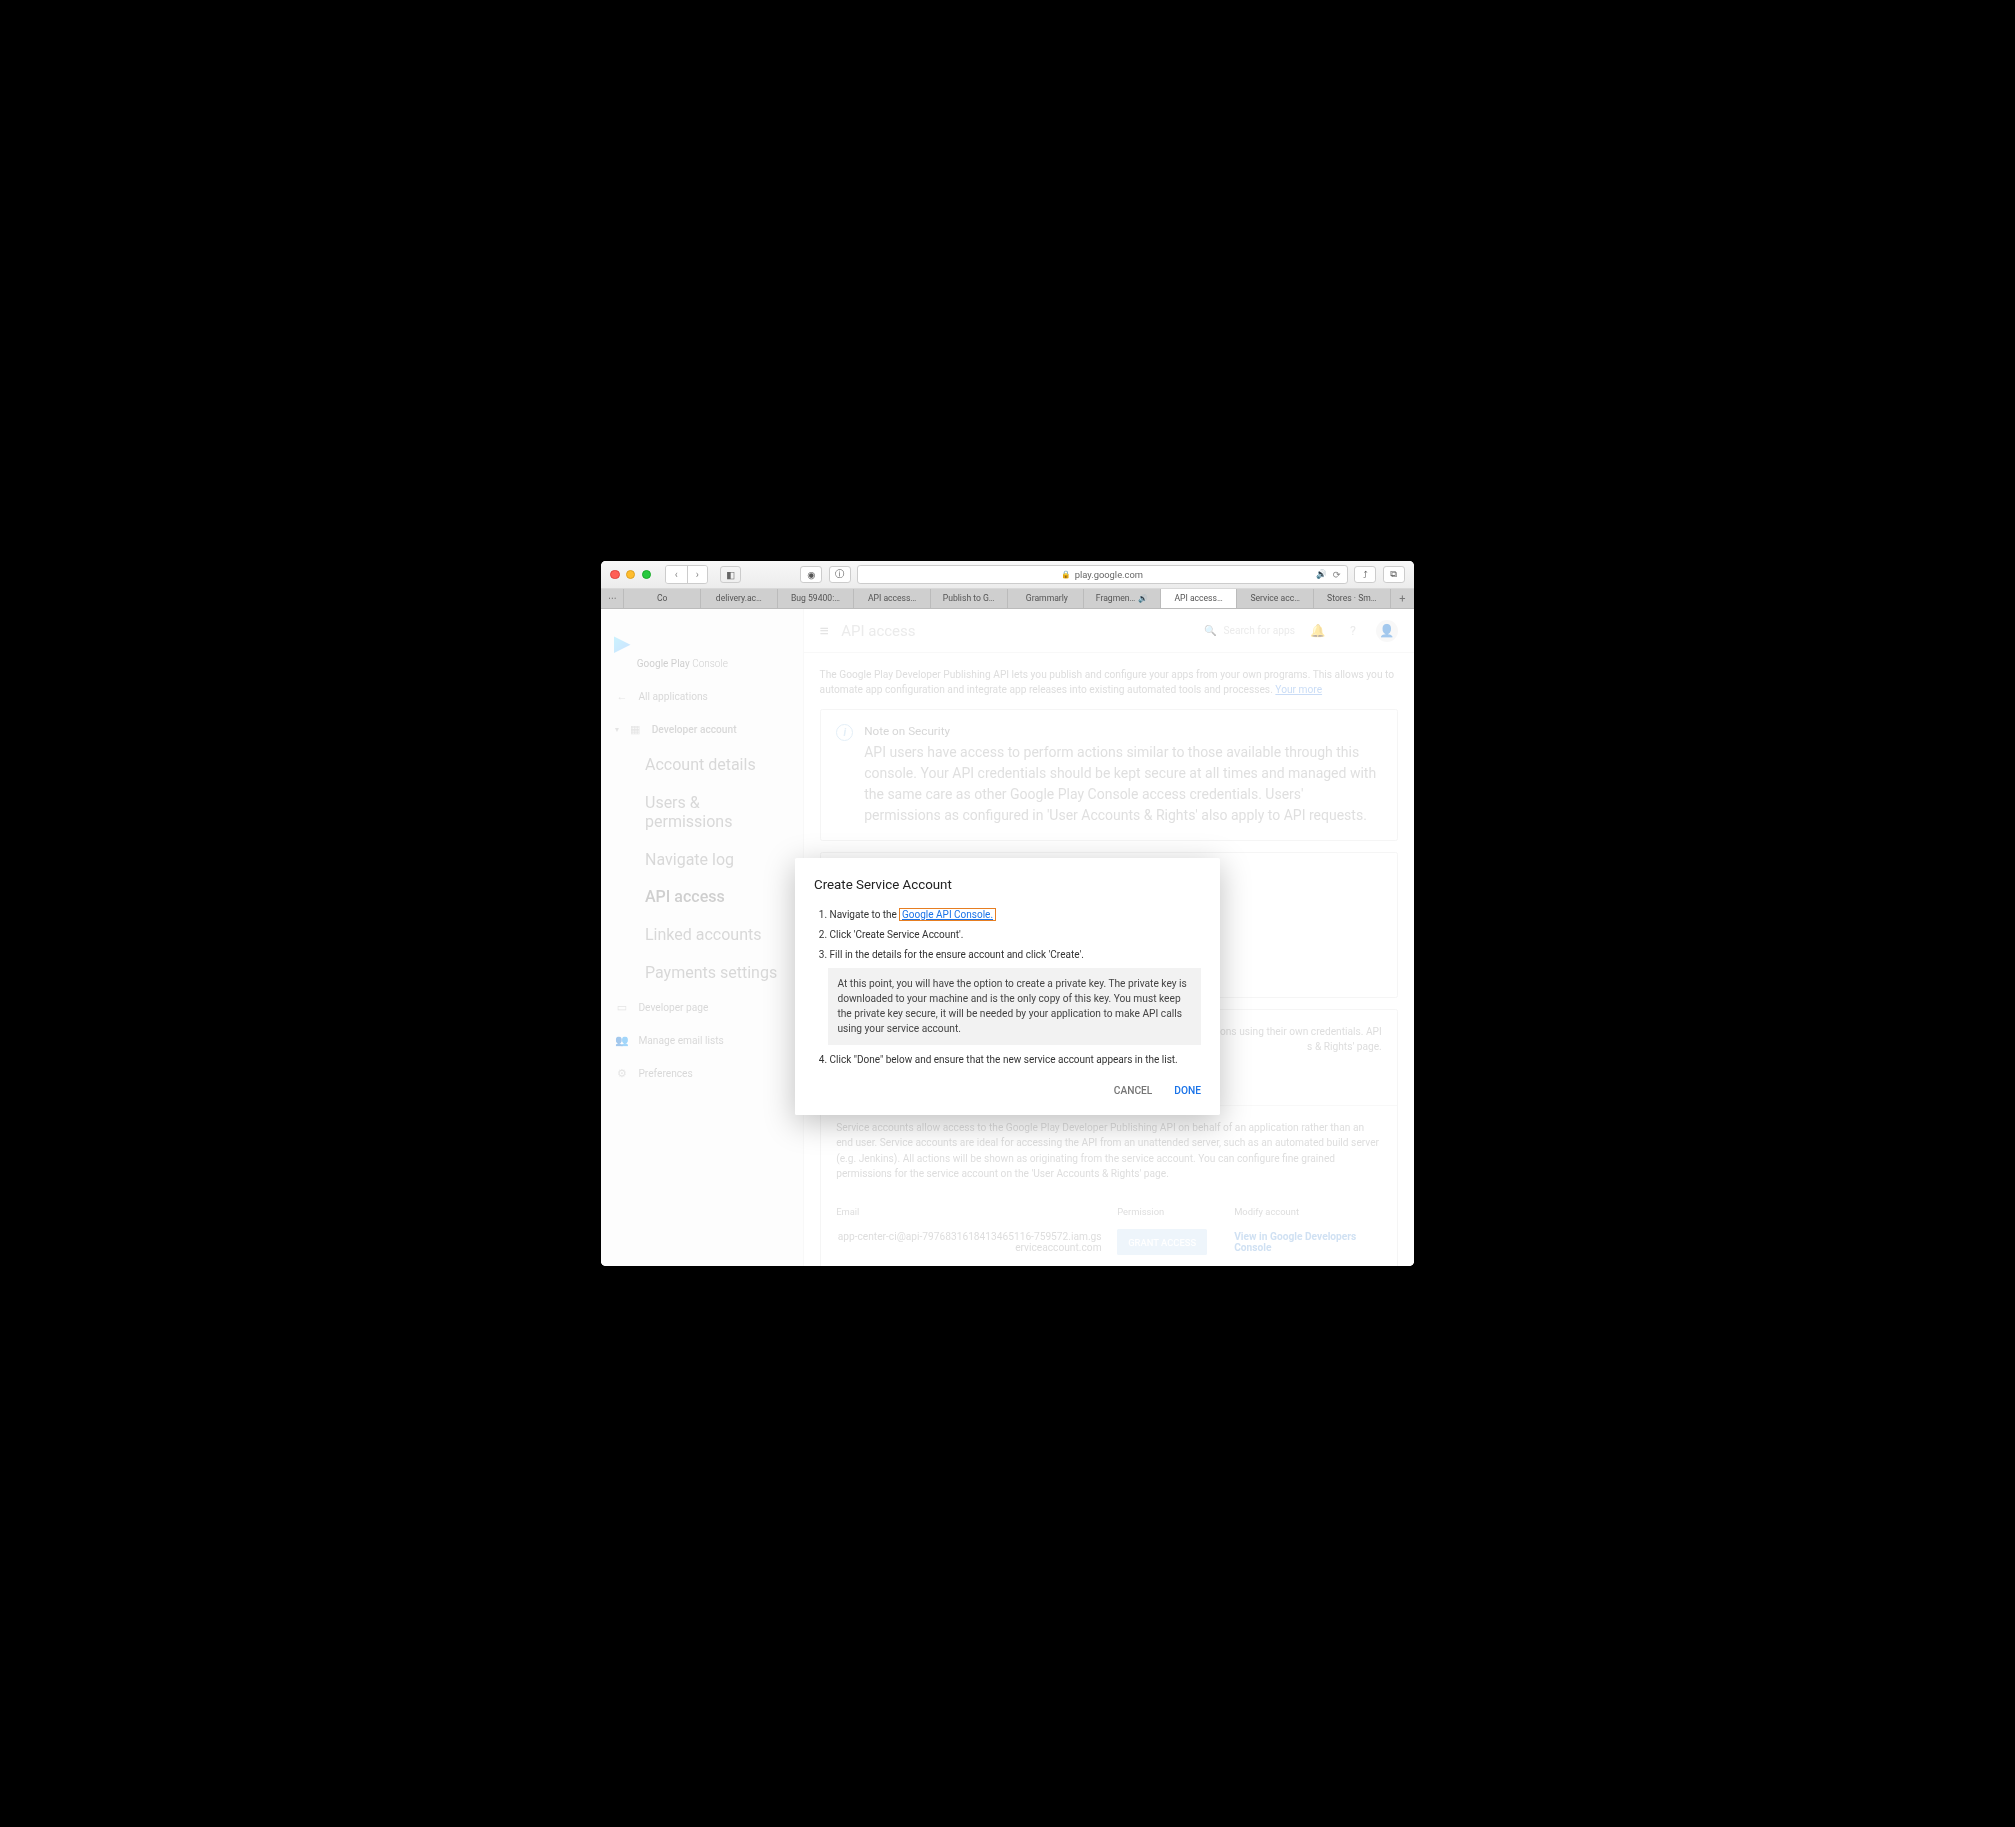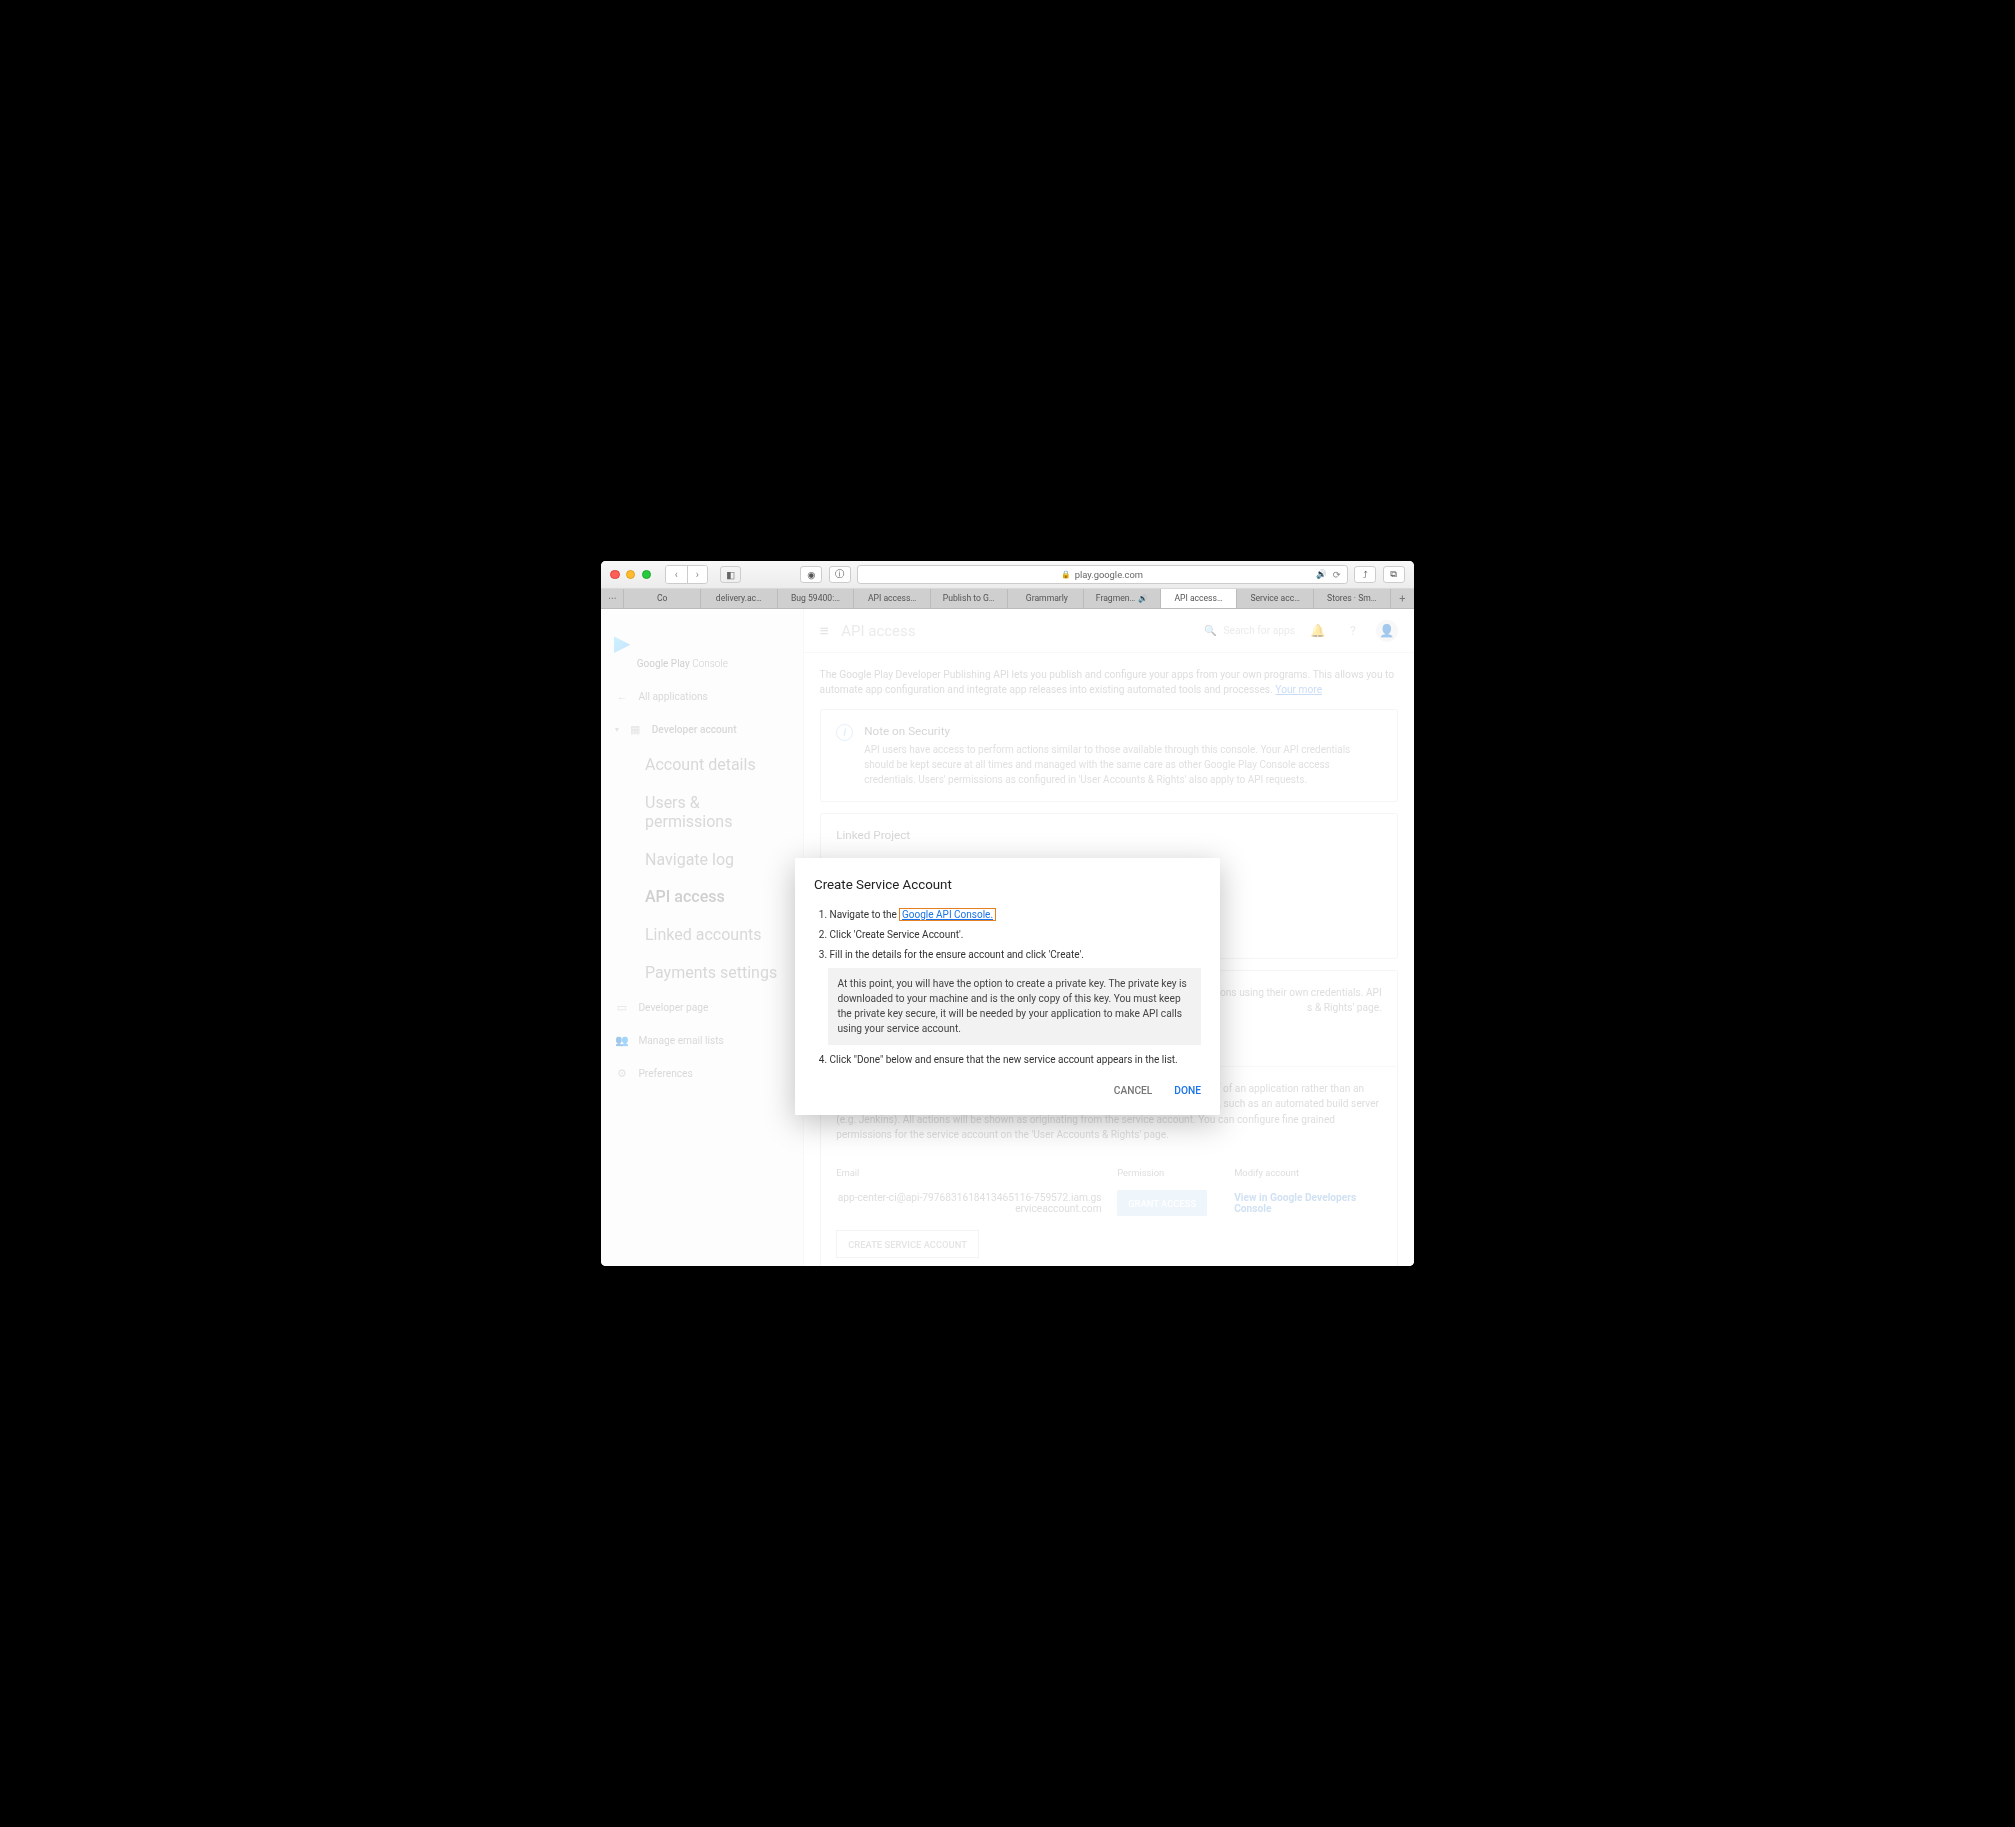--- a/index.html
+++ b/index.html
@@ -54,21 +54,21 @@
   .appbar-ic.filled{background:#eee;}
   
   .content{padding:14px 15.6px;overflow:auto;flex:1;color:#aaa;}
   .intro{font-size:10.2px;line-height:1.5;}
   .intro a{color:#7aa9e8;}
   .card{border:0.8px solid #e5e5e5;border-radius:2.3px;margin-top:11px;padding:14px 15.6px;}
   .card-title{font-size:11.7px;color:#999;margin-bottom:6.3px;}
   .note-row{display:flex;gap:11px;}
   .info-ic{width:17px;height:17px;border:1.6px solid #b8d4ea;border-radius:50%;display:flex;align-items:center;justify-content:center;color:#b8d4ea;font-size:10.2px;flex-shrink:0;font-weight:bold;font-style:italic;}
   .note-body .ntitle{font-size:11.7px;color:#999;margin-bottom:4.7px;}
-  .note-body p{font-size:10px;line-height:1.5;color:#b0b0b0;}
+  .note-body p{font-size:14px;line-height:1.5;color:#b0b0b0;}
   
   .table-hdr{display:flex;font-size:9.4px;color:#aaa;padding:3.1px 15.6px;margin-top:7.8px;}
   .col-email{flex:0 0 281px;} .col-perm{flex:0 0 117px;} .col-mod{flex:1;}
   .table-row{display:flex;font-size:10.2px;color:#aaa;padding:11px 15.6px;align-items:center;}
   .grant-btn{background:#d4e6f5;color:#fff;padding:7.8px 11px;font-size:9.4px;font-weight:500;border-radius:1.6px;}
   .link-txt{color:#8bb4e0;font-weight:bold;}
   .create-btn{display:inline-block;padding:7.8px 11px;font-size:9.4px;font-weight:500;color:#bbb;border:0.8px solid #e0e0e0;margin:4.7px 15.6px 11px;}
   
   
   .modal-wrap{position:absolute;top:0;left:0;right:0;bottom:0;display:flex;align-items:flex-start;justify-content:center;z-index:10;padding-top:297px;}

